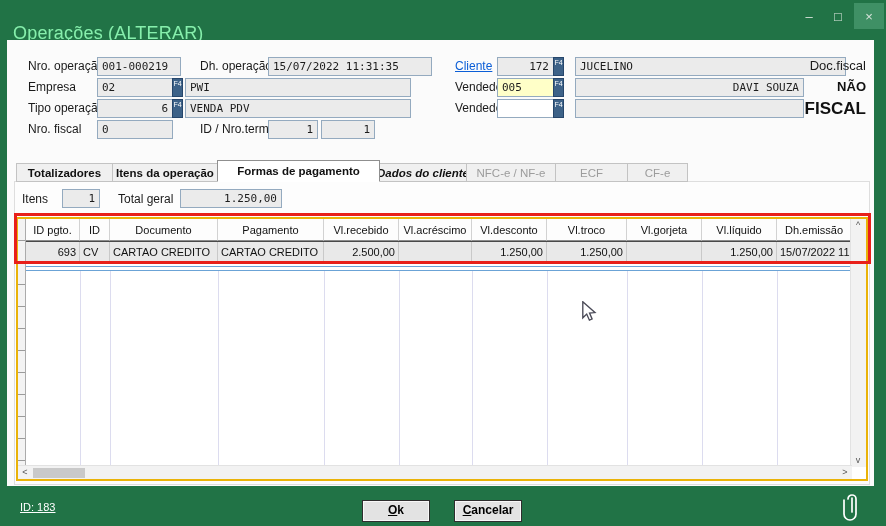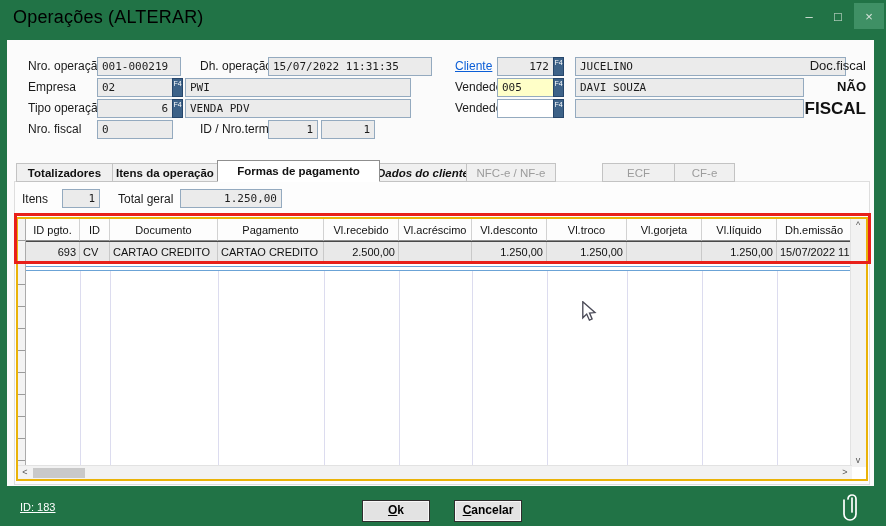--- a/index.html
+++ b/index.html
@@ -1,20 +1,20 @@
 <!DOCTYPE html>
 <html><head>
 <meta charset="utf-8">
 <style>
   * { margin:0; padding:0; box-sizing:border-box; }
   body { font-family:"Liberation Sans", sans-serif; background:#444; }
   .window { position:relative; width:886px; height:526px; background:#217346; overflow:hidden; }
 
   
-  .title { position:absolute; left:13px; top:7px; font-size:18px; color:#000000; letter-spacing:.2px; }
+  .title { position:absolute; left:13px; top:23px; font-size:18px; color:#86efac; letter-spacing:.2px; }
   .wbtn { position:absolute; top:3px; width:30px; height:26px; display:flex; align-items:center; justify-content:center;
           color:#d9e4dc; font-size:13px; cursor:default; }
   .wbtn.close { background:#3f9065; }
 
   
   .client { position:absolute; left:7px; top:40px; width:867px; height:446px; background:#fbfbfb; }
 
   
   .lbl { position:absolute; font-size:12px; color:#1a1a1a; white-space:nowrap; }
   .linklbl { position:absolute; font-size:12px; color:#0b5ed7; text-decoration:underline; white-space:nowrap; cursor:pointer; }
@@ -114,39 +114,39 @@
   <div class="fld r" style="left:321px; top:120px; width:54px;">1</div>
 
   <div class="linklbl" style="left:455px; top:59px;">Cliente</div>
   <div class="fld r" style="left:497px; top:57px; width:57px;">172</div>
   <div class="f4" style="left:553px; top:57px;">F4</div>
   <div class="fld" style="left:575px; top:57px; width:271px;">JUCELINO</div>
 
   <div class="lbl" style="left:455px; top:80px;">Vendedor</div>
   <div class="fld yellow" style="left:497px; top:78px; width:57px;">005</div>
   <div class="f4" style="left:553px; top:78px;">F4</div>
-  <div class="fld" style="left:575px; top:78px; width:229px;">DAVI SOUZA</div>
+  <div class="fld" style="left:575px; top:78px; width:229px;text-align:right;">DAVI SOUZA</div>
 
   <div class="lbl" style="left:455px; top:101px;">Vendedor 2</div>
   <div class="fld white" style="left:497px; top:99px; width:57px;"></div>
   <div class="f4" style="left:553px; top:99px;">F4</div>
   <div class="fld" style="left:575px; top:99px; width:229px;"></div>
 
   <div class="df-label">Doc.fiscal</div>
   <div class="df-bold1">NÃO</div>
   <div class="df-bold2">FISCAL</div>
 
   <div class="tabpage"></div>
   <div class="tabs">
     <div class="tab" style="width:97px;">Totalizadores</div>
     <div class="tab" style="width:106px;">Itens da operação</div>
     <div class="tab active" style="width:163px;">Formas de pagamento</div>
     <div class="tab" style="width:88px;font-style:italic;">Dados do cliente</div>
     <div class="tab disabled" style="width:90px;">NFC-e / NF-e</div>
-    <div class="tab disabled" style="width:73px;margin-left:47px;">ECF</div>
+    <div class="tab disabled" style="width:73px;">ECF</div>
     <div class="tab disabled" style="width:61px;">CF-e</div>
   </div>
 
   <div class="sum-lbl" style="left:22px; top:192px;">Itens</div>
   <div class="fld r" style="left:62px; top:189px; width:38px;">1</div>
   <div class="sum-lbl" style="left:118px; top:192px;">Total geral</div>
   <div class="fld r" style="left:180px; top:189px; width:102px;">1.250,00</div>
 
   <div class="grid">
     <div class="indicator"></div>

